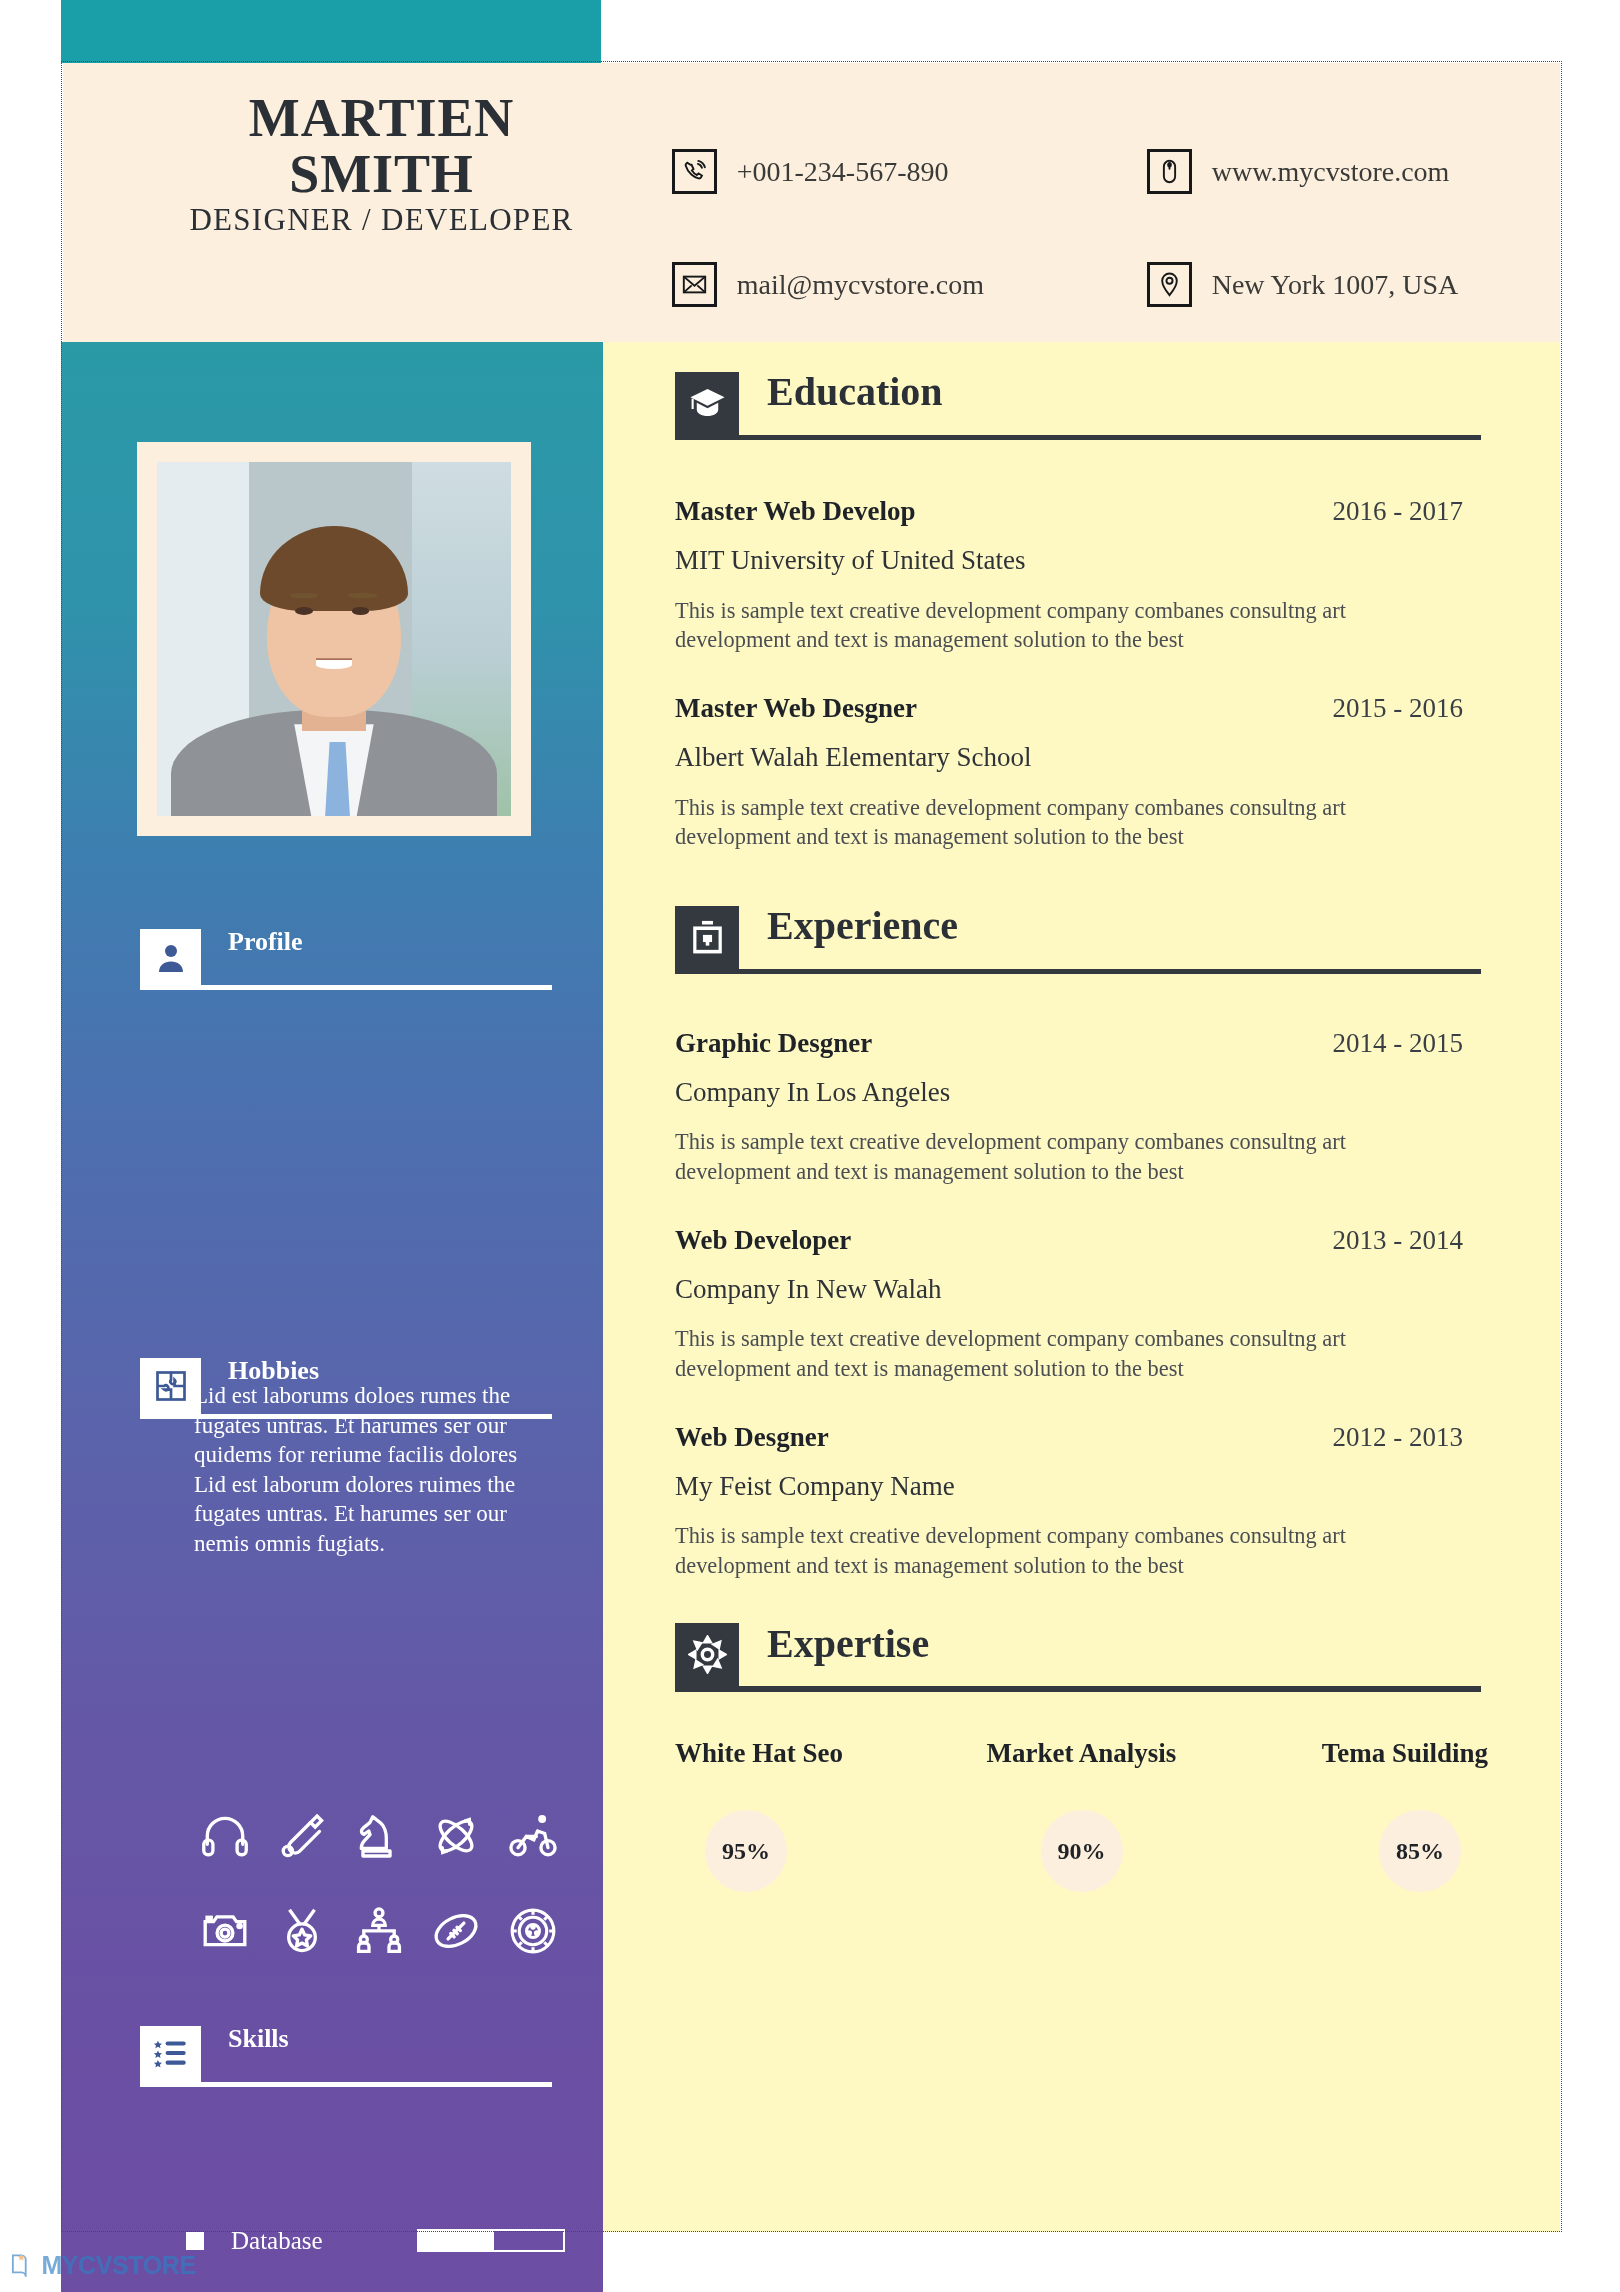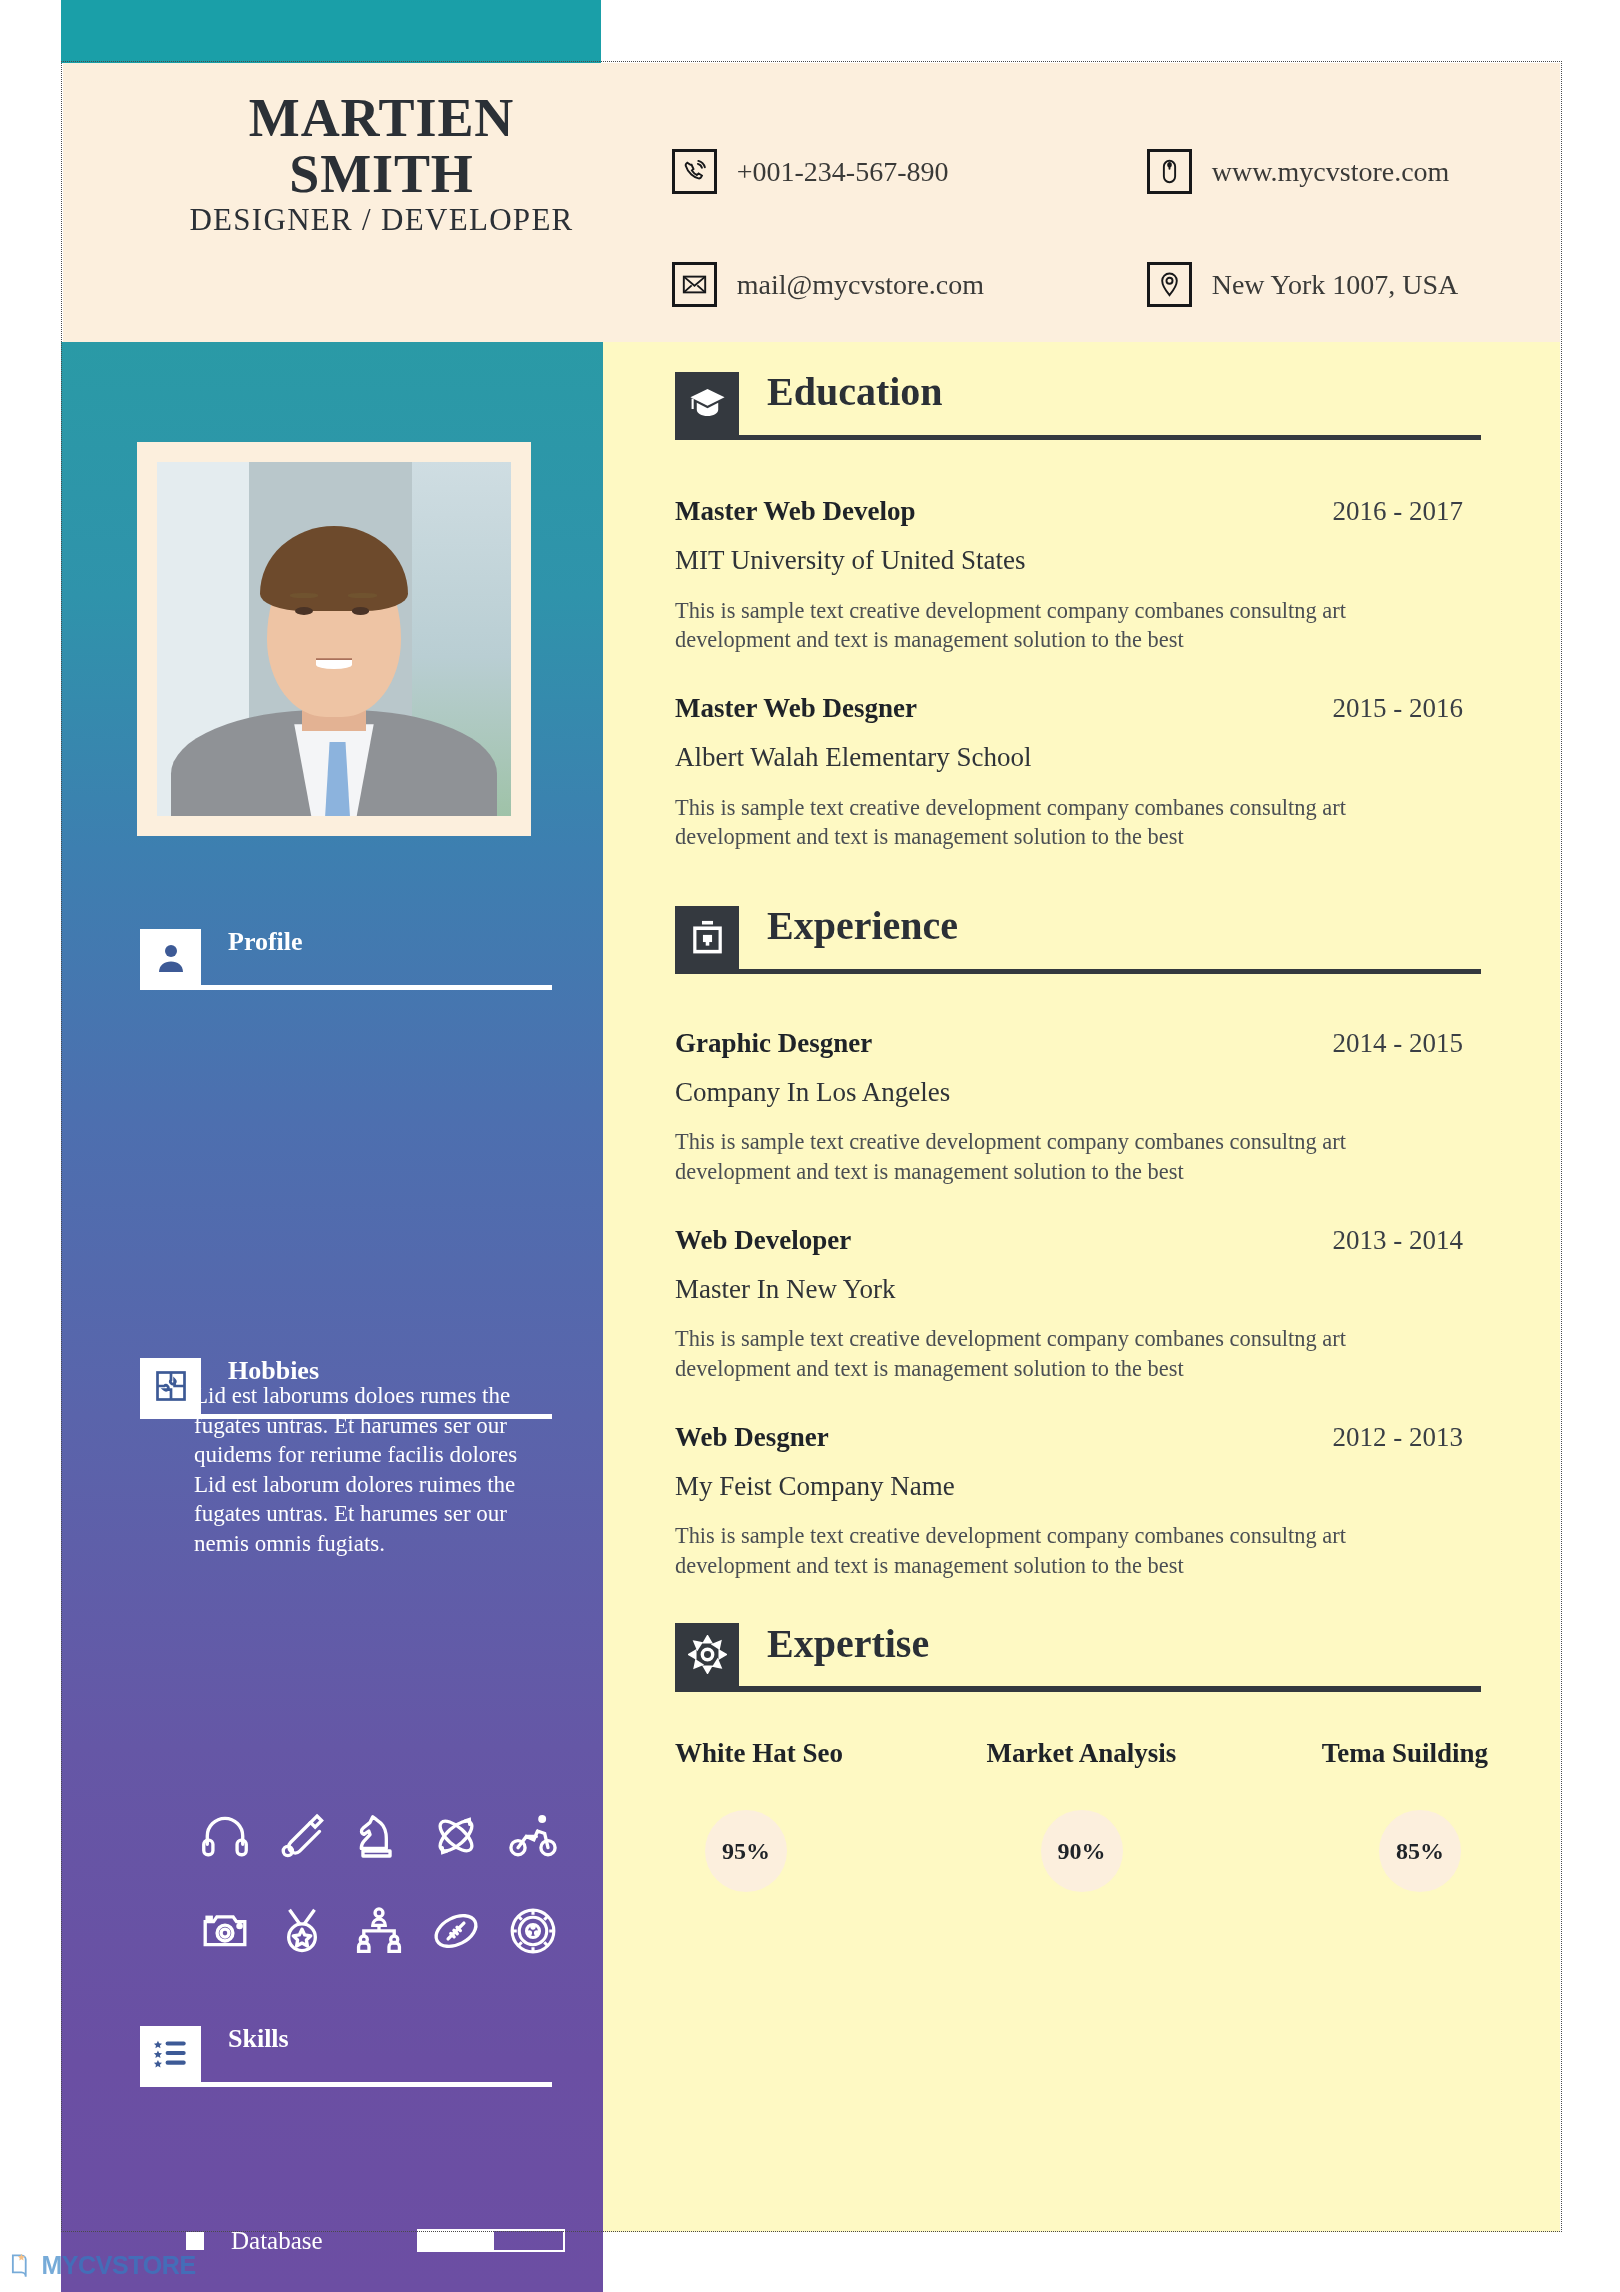--- a/index.html
+++ b/index.html
@@ -595,21 +595,21 @@
       </div>
       <div class="entry-org">Company In Los Angeles</div>
       <div class="entry-desc">This is sample text creative development company combanes consultng art development and text is management solution to the best</div>
     </div>
 
     <div class="entry" style="margin-top:38px;">
       <div class="entry-top">
         <span class="entry-title">Web Developer</span>
         <span class="entry-date">2013 - 2014</span>
       </div>
-      <div class="entry-org">Master In New York</div>
+      <div class="entry-org">Company In New Walah</div>
       <div class="entry-desc">This is sample text creative development company combanes consultng art development and text is management solution to the best</div>
     </div>
 
     <div class="entry" style="margin-top:38px;">
       <div class="entry-top">
         <span class="entry-title">Web Desgner</span>
         <span class="entry-date">2012 - 2013</span>
       </div>
       <div class="entry-org">My Feist Company Name</div>
       <div class="entry-desc">This is sample text creative development company combanes consultng art development and text is management solution to the best</div>

